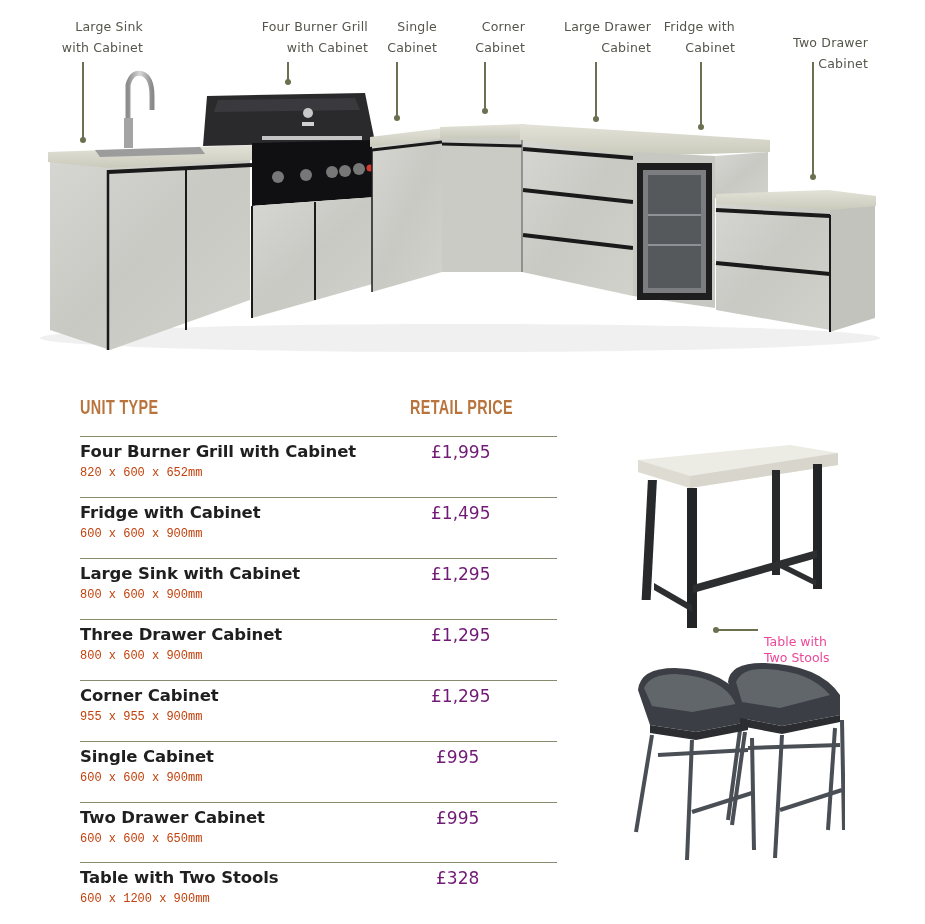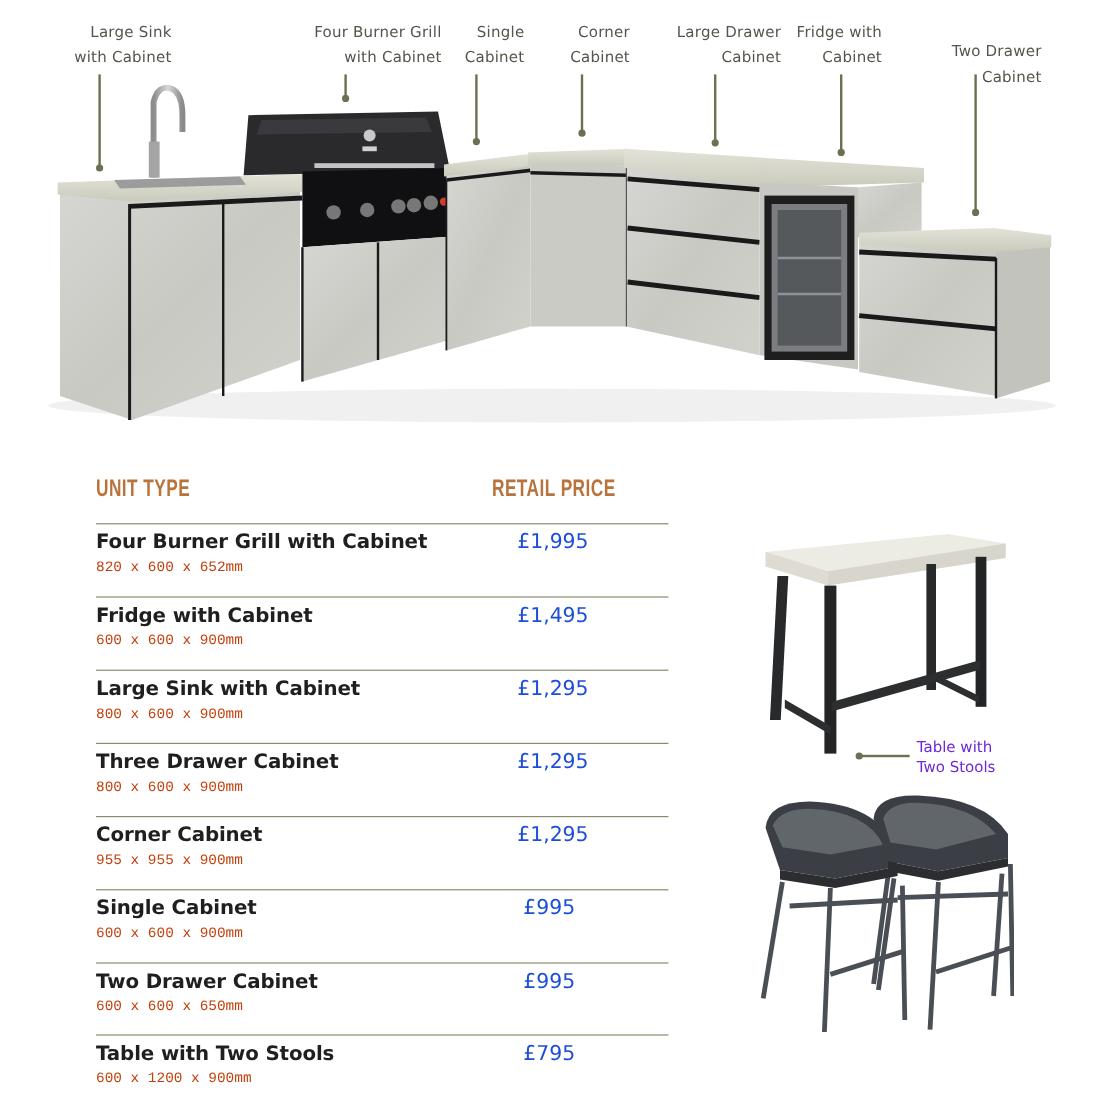--- a/index.html
+++ b/index.html
@@ -13,23 +13,23 @@
   .dot { position: absolute; width: 6px; height: 6px; border-radius: 50%; background: #6c7050; }
 
   
   .kitchen { position: absolute; left: 0; top: 60px; width: 925px; height: 300px; }
 
   
   .tbl-head { position: absolute; top: 396px; font-family: "Liberation Sans", sans-serif; font-weight: bold; font-size: 20px; color: #b8743c; transform: scaleX(0.72); transform-origin: left top; letter-spacing: 0.5px; }
   .row { position: absolute; left: 80px; width: 477px; height: 61px; border-top: 1.5px solid #8a8b6e; }
   .row .name { position: absolute; left: 0; top: 5px; font-family: "DejaVu Sans", sans-serif; font-weight: bold; font-size: 16.5px; color: #1f1f1f; letter-spacing: -0.1px; white-space: nowrap; }
   .row .dims { position: absolute; left: 0; top: 29px; font-family: Liberation Mono, monospace; font-size: 12px; color: #c2410c; white-space: nowrap; }
-  .row .price { position: absolute; left: 351px; top: 5px; font-family: "DejaVu Sans", sans-serif; font-size: 17px; color: #1d4ed8; }
-
-  .side-label { position: absolute; left: 764px; top: 615px; font-family: "DejaVu Sans", sans-serif; font-size: 12.5px; line-height: 16px; color: #6d28d9; white-space: pre-line; }
+  .row .price { position: absolute; left: 351px; top: 5px; font-family: "DejaVu Sans", sans-serif; font-size: 17px; color: #701a75; }
+
+  .side-label { position: absolute; left: 764px; top: 634px; font-family: "DejaVu Sans", sans-serif; font-size: 12.5px; line-height: 16px; color: #ec4899; white-space: pre-line; }
   .side-leader { position: absolute; left: 716px; top: 629px; width: 42px; height: 2px; background: #6c7050; }
   .side-dot { position: absolute; left: 713px; top: 627px; width: 6px; height: 6px; border-radius: 50%; background: #6c7050; }
 </style>
 </head>
 <body>
 
 <div class="callout" style="left:23px;top:16px;width:120px;">
   <span class="lbl">Large Sink
 with Cabinet</span>
 </div>
@@ -190,21 +190,21 @@
   <span class="price" style="left:356px;">£995</span>
 </div>
 <div class="row" style="top:802px;">
   <span class="name">Two Drawer Cabinet</span>
   <span class="dims">600 x 600 x 650mm</span>
   <span class="price" style="left:356px;">£995</span>
 </div>
 <div class="row" style="top:862px;">
   <span class="name">Table with Two Stools</span>
   <span class="dims">600 x 1200 x 900mm</span>
-  <span class="price" style="left:356px;">£795</span>
+  <span class="price" style="left:356px;">£328</span>
 </div>
 
 <svg style="position:absolute;left:630px;top:440px;" width="215" height="195" viewBox="0 0 215 195" xmlns="http://www.w3.org/2000/svg">
   <polygon points="8,20 160,5 208,13 208,25 60,48 8,32" fill="#ecebe4"></polygon>
   <polygon points="8,20 60,36 60,48 8,32" fill="#dedcd2"></polygon>
   <polygon points="60,36 208,13 208,25 60,48" fill="#d8d6cc"></polygon>
   <rect x="20" y="40" width="9" height="120" fill="#27292a" transform="skewX(-3)"></rect>
   <rect x="57" y="48" width="10" height="140" fill="#222425"></rect>
   <rect x="142" y="30" width="8" height="105" fill="#27292a"></rect>
   <rect x="183" y="24" width="9" height="125" fill="#222425"></rect>

